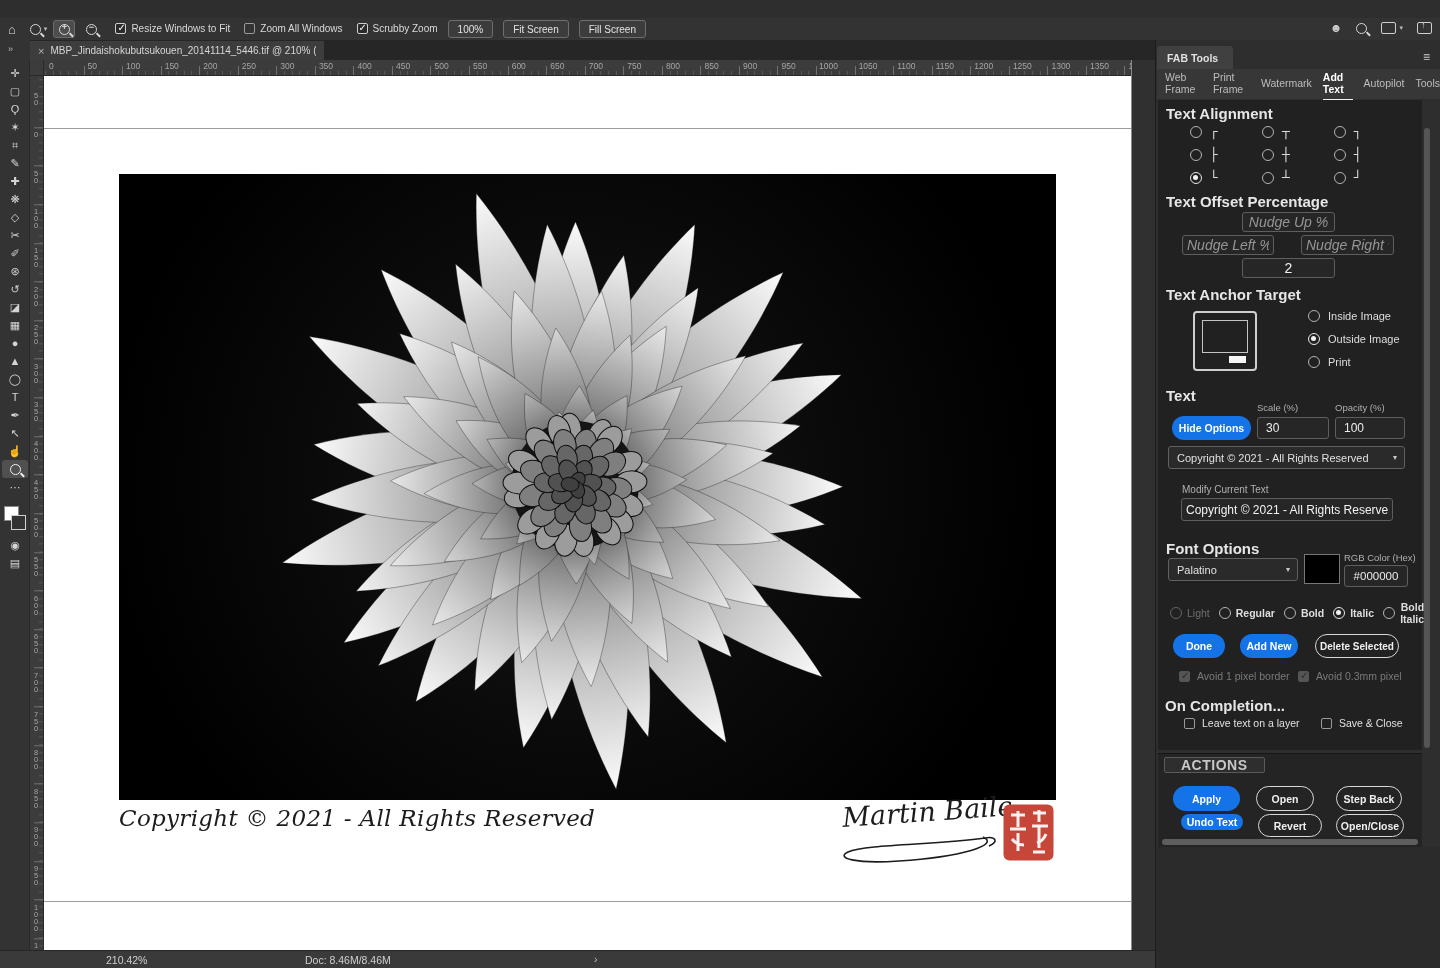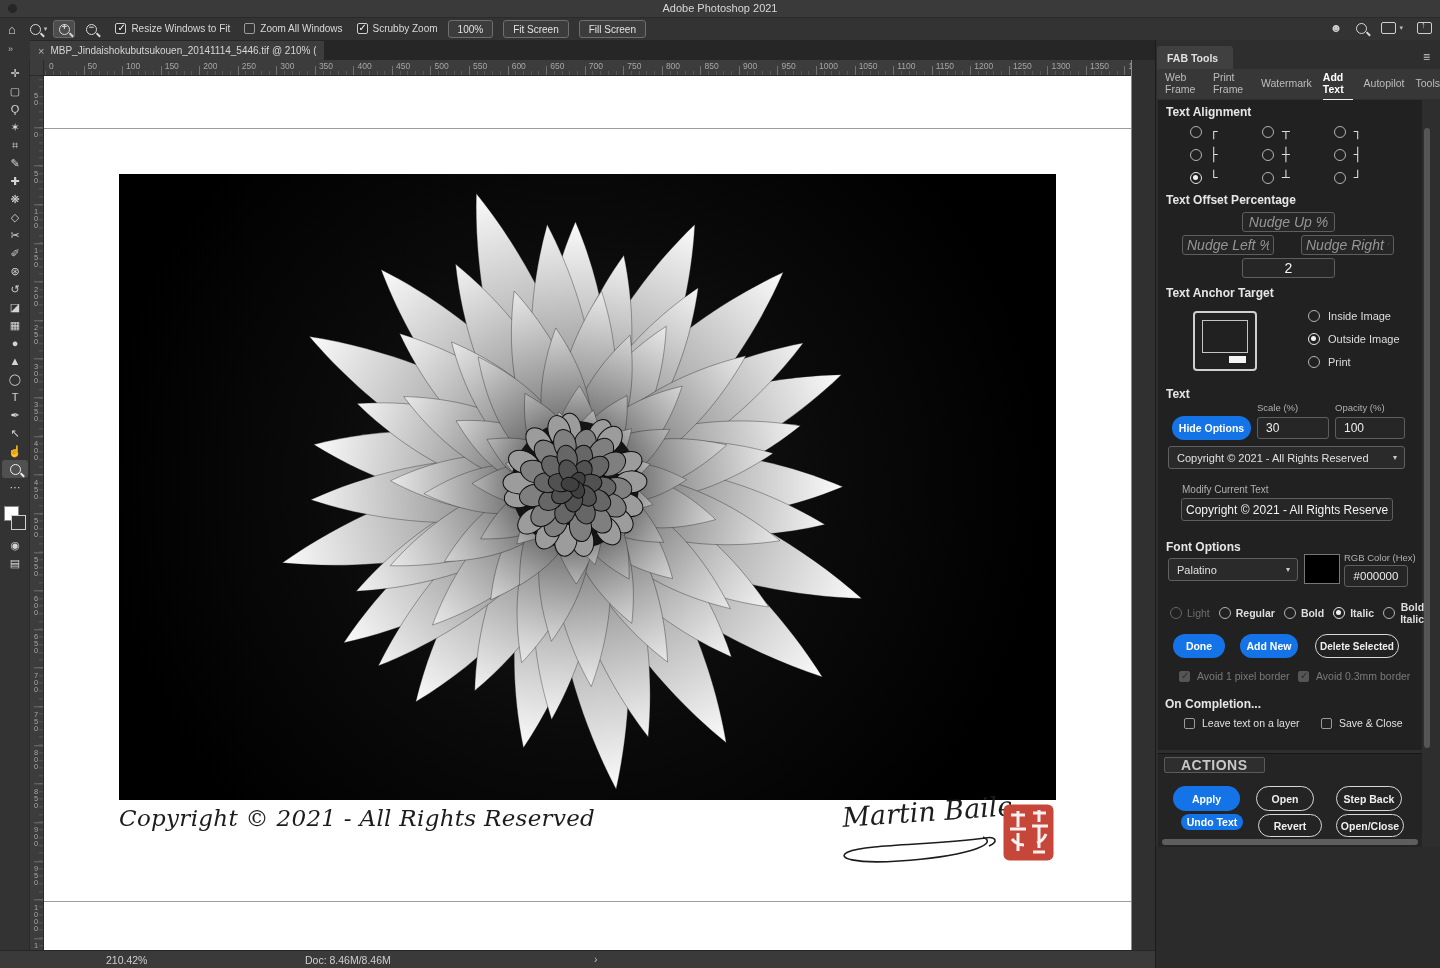--- a/index.html
+++ b/index.html
@@ -88,21 +88,21 @@
   #fabpanel{left:1155px;top:40px;width:285px;height:928px;background:#2e2e2e;border-left:1px solid #1c1c1c;box-sizing:border-box;}
   #fab-tab{position:absolute;left:1px;top:6px;width:76px;height:23px;background:#404040;border-radius:3px 3px 0 0;
            font-size:10.5px;font-weight:bold;color:#e0e0e0;display:flex;align-items:center;padding-left:10px;box-sizing:border-box;}
   #fab-menu{position:absolute;right:10px;top:10px;font-size:12px;color:#cfcfcf;}
   #fab-subtabs{position:absolute;left:1px;top:29px;width:283px;height:30px;background:#373737;display:flex;align-items:center;gap:11px;padding-left:8px;box-sizing:border-box;}
   #fab-subtabs .st{font-size:10.5px;color:#bdbdbd;position:relative;padding-bottom:3px;}
   #fab-subtabs .st.active{color:#ffffff;font-weight:bold;}
   #fab-subtabs .st.active::after{content:"";position:absolute;left:0;right:0;bottom:-3px;height:2px;background:#f0f0f0;}
   #fab-content{position:absolute;left:2px;top:60px;width:264px;height:650px;background:#212121;}
   #fab-scroll{position:absolute;left:268px;top:88px;width:6px;height:620px;background:#555;border-radius:3px;}
-  .fheading{position:absolute;font-size:12px;font-weight:bold;color:#e6e6e6;}
+  .fheading{position:absolute;font-size:15px;font-weight:bold;color:#e6e6e6;}
   .flabel{position:absolute;font-size:9.5px;color:#b0b0b0;}
   .finput{position:absolute;background:#262626;border:1px solid #5e5e5e;border-radius:3px;color:#ececec;
           font-size:14px;text-align:center;box-sizing:border-box;font-family:"Liberation Sans",sans-serif;padding:0 4px;}
   .finput::placeholder{color:#969696;font-style:italic;}
   .radio{display:inline-block;width:12px;height:12px;border:1.5px solid #b3b3b3;border-radius:50%;box-sizing:border-box;position:relative;flex:none;}
   .radio.sel{border-color:#e8e8e8;}
   .radio.sel::after{content:"";position:absolute;left:2px;top:2px;width:5px;height:5px;border-radius:50%;background:#f2f2f2;}
   .radio.dis{border-color:#666;}
   #align-grid{position:absolute;left:32px;top:20px;display:grid;grid-template-columns:72px 72px 72px;grid-auto-rows:23px;}
   #align-grid .cell{display:flex;align-items:center;gap:8px;}
@@ -127,24 +127,20 @@
   #actions-label{position:absolute;left:6px;top:3px;height:14px;padding:0 16px;border:1px solid #5a5a5a;background:#2e2e2e;
                  border-radius:2px;font-size:14px;letter-spacing:.5px;color:#c8c8c8;display:flex;align-items:center;font-weight:bold;}
   #actions-hscroll{position:absolute;left:4px;top:85px;width:256px;height:6px;background:#5e5e5e;border-radius:3px;}
   #fab-bottom{position:absolute;left:0;top:807px;width:285px;height:121px;background:#2b2b2b;}
 </style>
 </head>
 <body>
 
 <div id="app">
 
-  <div id="titlebar" class="abs">
-    <span class="dot"></span>
-    <div class="title">Adobe Photoshop 2021</div>
-  </div>
 
   <div id="optionsbar" class="abs">
     <span class="home">⌂</span>
     <span id="tool-zoom-dd">
       <span class="mag"></span>
       <span class="caret">▾</span>
     </span>
     <span class="ob-zbtn sel">
         <span class="mag">
           <span class="pm">+</span>
@@ -649,21 +645,21 @@
         <div class="fradio-item" style="left: 150px; top: 256px;">
           <span class="radio"></span>
           <span>Print</span>
         </div>
         <div class="fcheck dim" style="left: 21px; top: 570px;">
           <span class="cb checked dim"></span>
           <span>Avoid 1 pixel border</span>
         </div>
         <div class="fcheck dim" style="left: 140px; top: 570px;">
           <span class="cb checked dim"></span>
-          <span>Avoid 0.3mm border</span>
+          <span>Avoid 0.3mm pixel</span>
         </div>
         <div class="fcheck" style="left: 26px; top: 617px;">
           <span class="cb"></span>
           <span>Leave text on a layer</span>
         </div>
         <div class="fcheck" style="left: 163px; top: 617px;">
           <span class="cb"></span>
           <span>Save &amp; Close</span>
         </div>
       </div>

